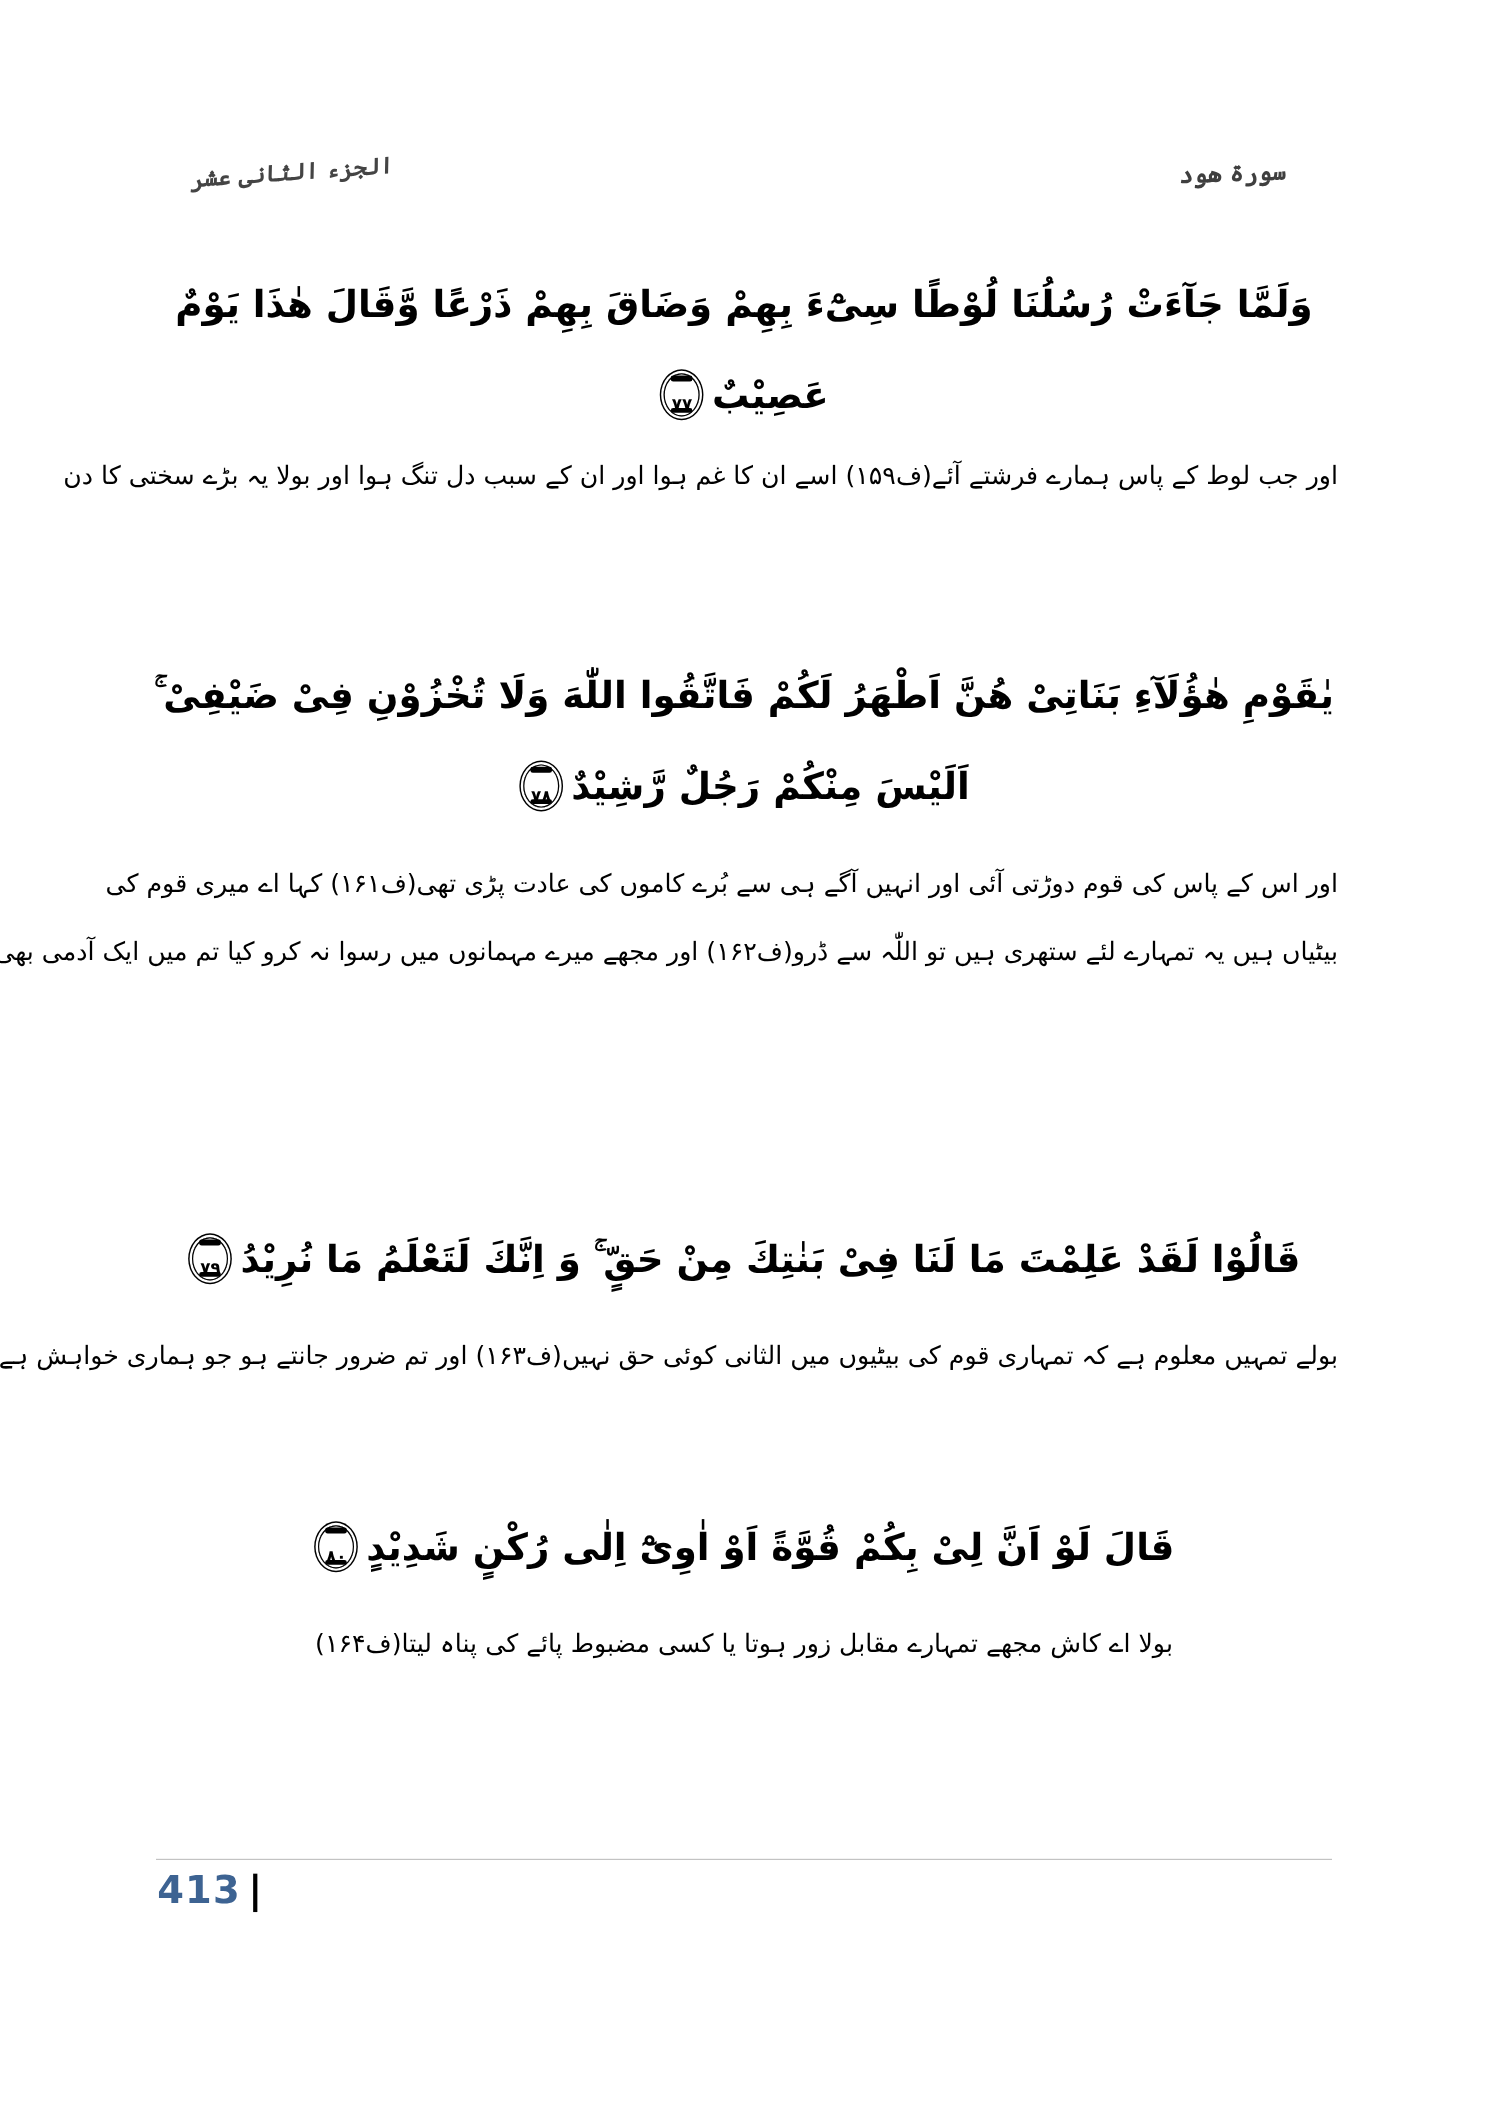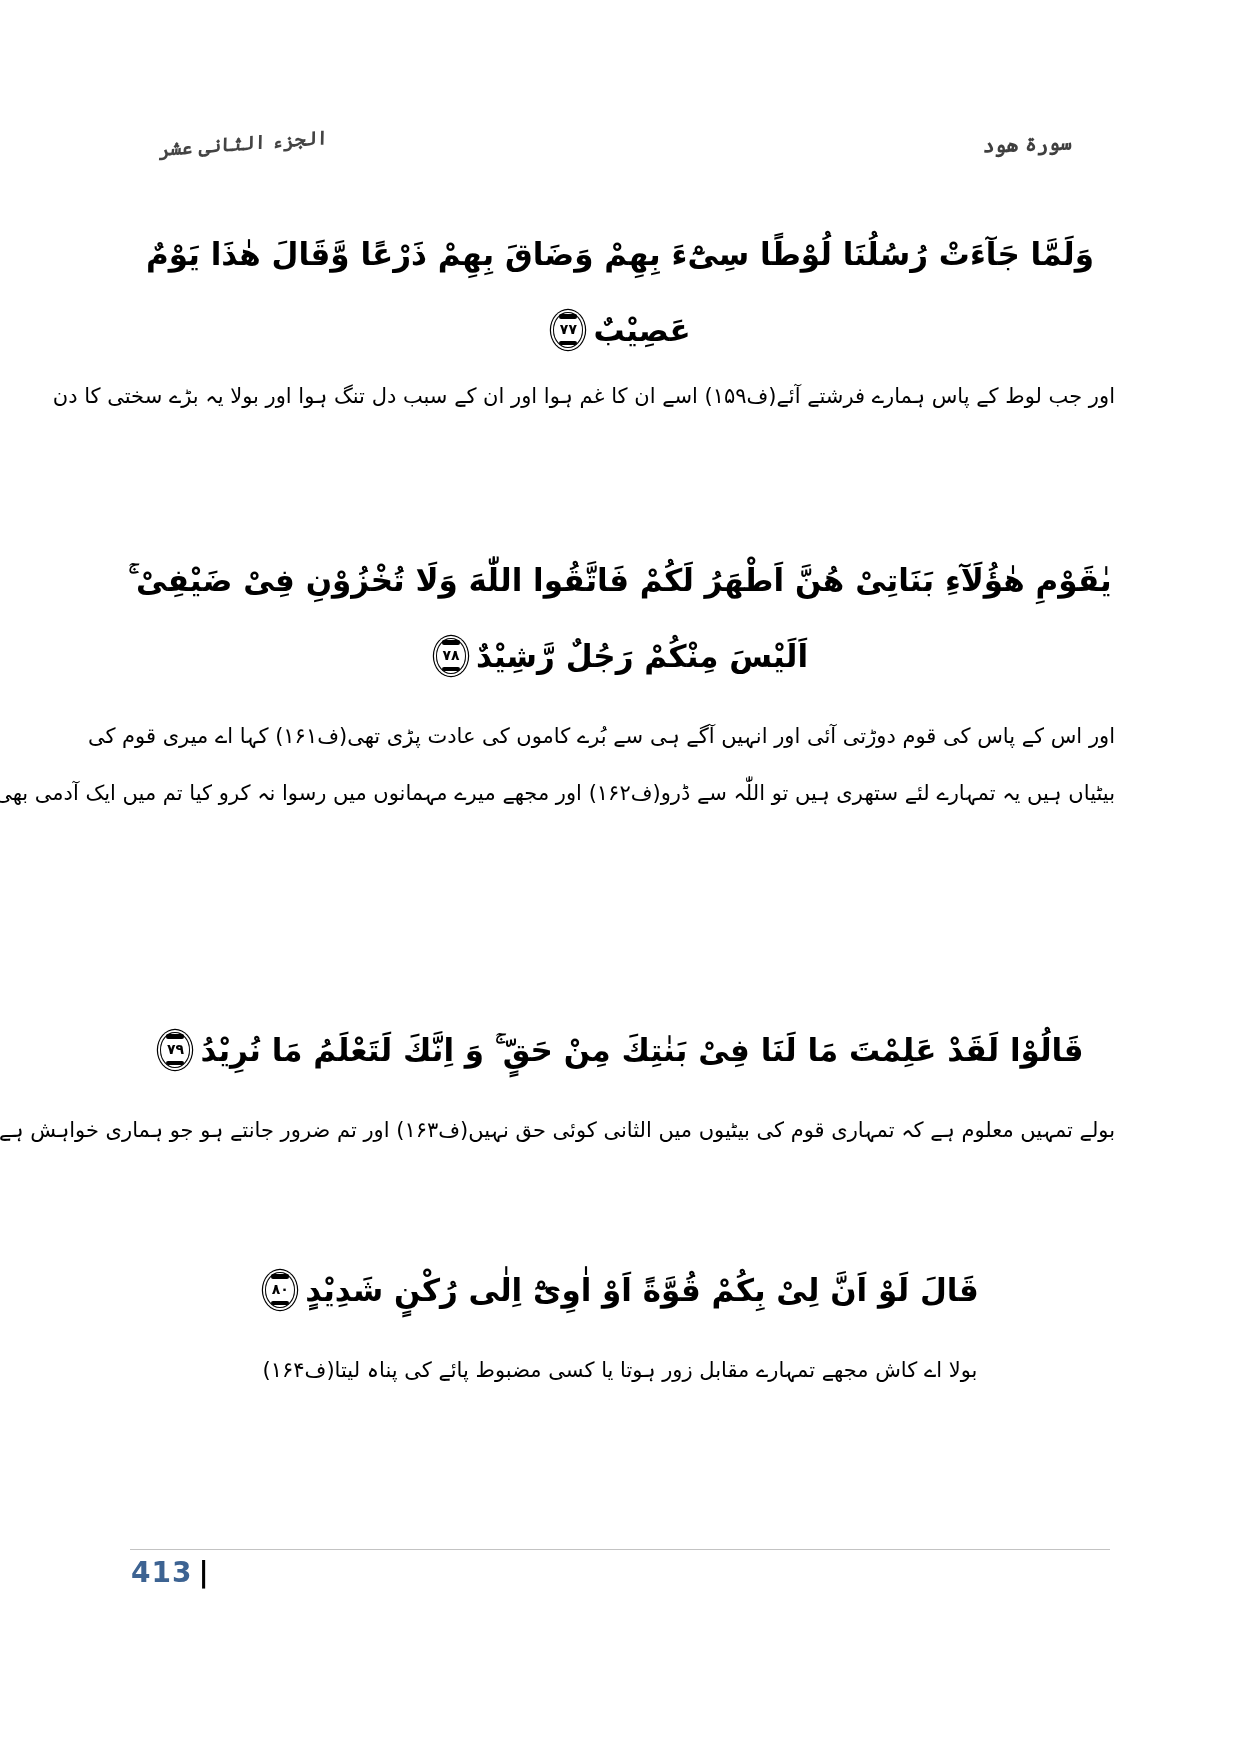--- a/index.html
+++ b/index.html
@@ -48,21 +48,21 @@
   .ur-line {
     direction:rtl; unicode-bidi:isolate;
     font-size:21px; font-weight:normal;
     line-height:57px;
     white-space:nowrap;
     text-align:center;
   }
   .ur-gap { margin-top:14px; }
   
   .medallion {
-    display:inline-flex; align-items:center; justify-content:center;
+    display:inline-flex; align-items:flex-end; justify-content:center;
     width:30px; height:36px;
     border:1.6px solid #000;
     border-radius:50%;
     box-shadow:0 0 0 2px #fff, 0 0 0 3.2px #000;
     position:relative;
     vertical-align:middle;
     margin:0 10px 6px 4px;
     font-size:14px; font-weight:bold; line-height:1;
   }
   .medallion::before, .medallion::after {
@@ -72,21 +72,21 @@
   .medallion::before { top:1.5px; }
   .medallion::after { bottom:1.5px; }
   .medallion .num { direction:rtl; transform:translateY(-1px); }
   
   .footer-rule {
     position:absolute; top:1549px; left:130px; right:129px;
     height:1px; background:#c3c3c3;
   }
   .footer-pageno {
     position:absolute; top:1556px; left:131px;
-    font-size:28px; font-weight:bold;
+    font-size:32px; font-weight:bold;
     color:#3d6392;
     letter-spacing:1px;
   }
   .footer-pageno .sep { color:#000; font-weight:bold; margin-left:6px; }
 </style>
 </head>
 <body>
 
 <div class="page">
 

